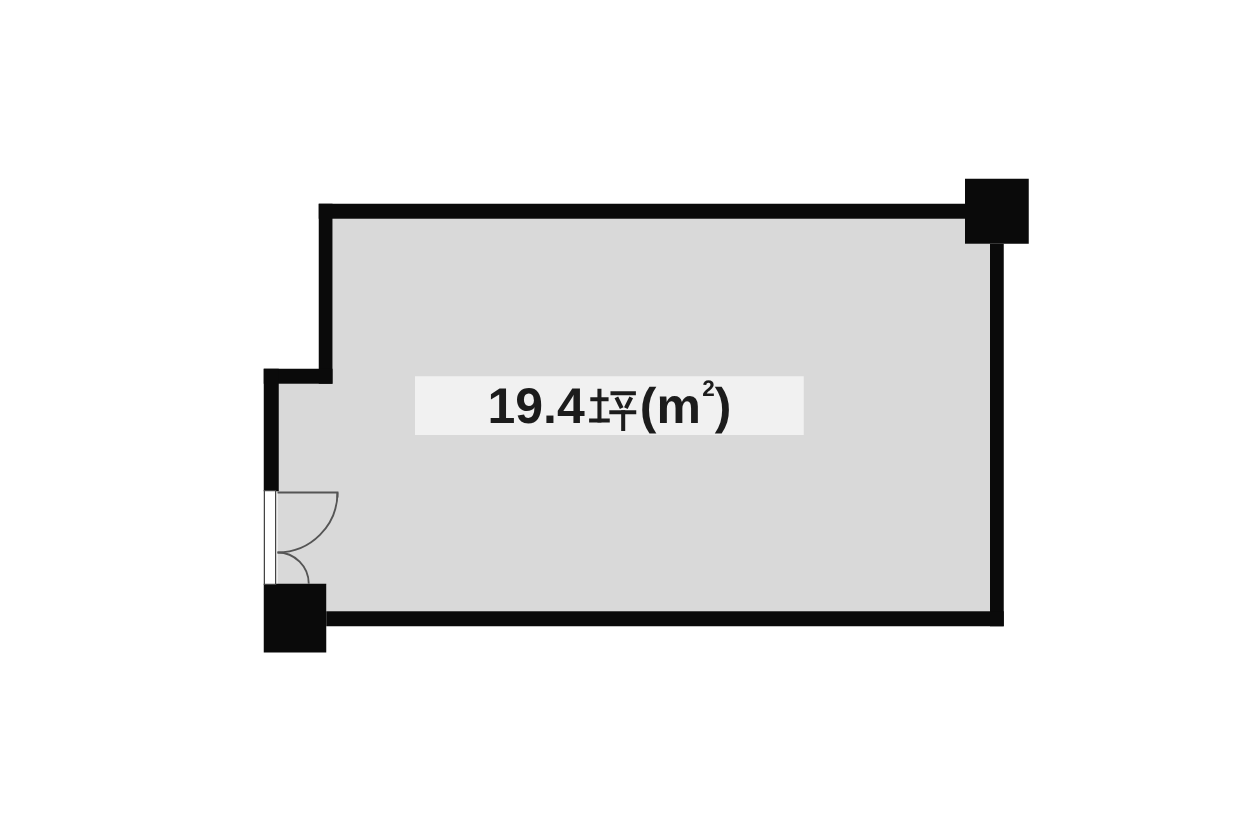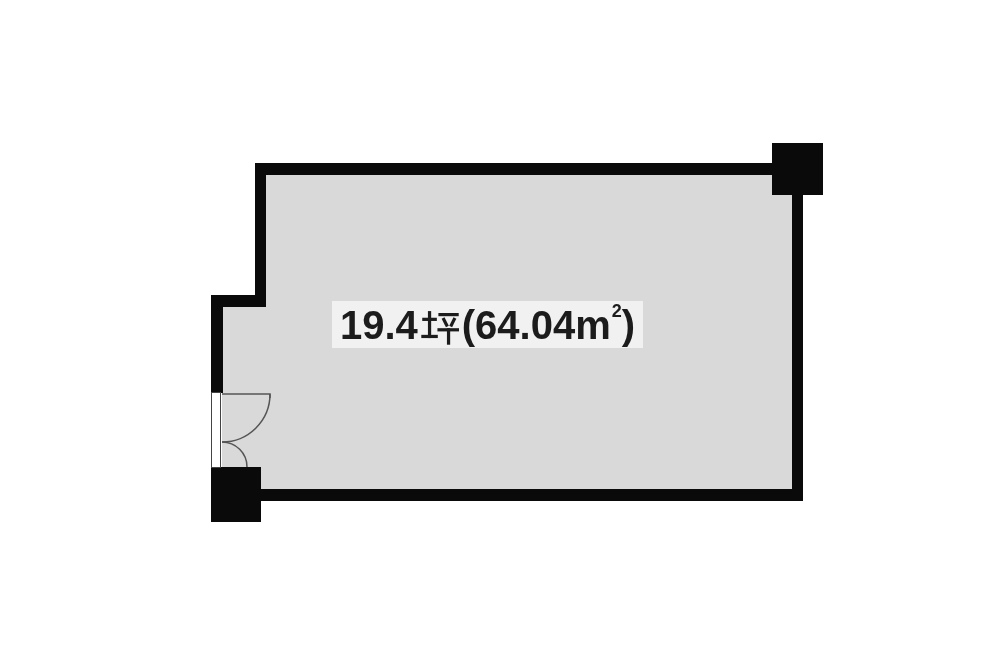--- a/index.html
+++ b/index.html
@@ -96,19 +96,18 @@
       <path d="M9,6 L9,31"></path>
       <path d="M2,31 L16,31"></path>
 
       <path d="M20,8 L38,8"></path>
       <path d="M24,13 L27,19"></path>
       <path d="M35,13 L32,19"></path>
       <path d="M19,24 L39,24"></path>
       <path d="M29,24 L29,38"></path>
     </svg>
     <span>(</span>
-    <span>64.04</span>
     <span>m</span>
     <span class="label-sup">2</span>
     <span>)</span>
   </div>
 
 </div>
 
 </body></html>

